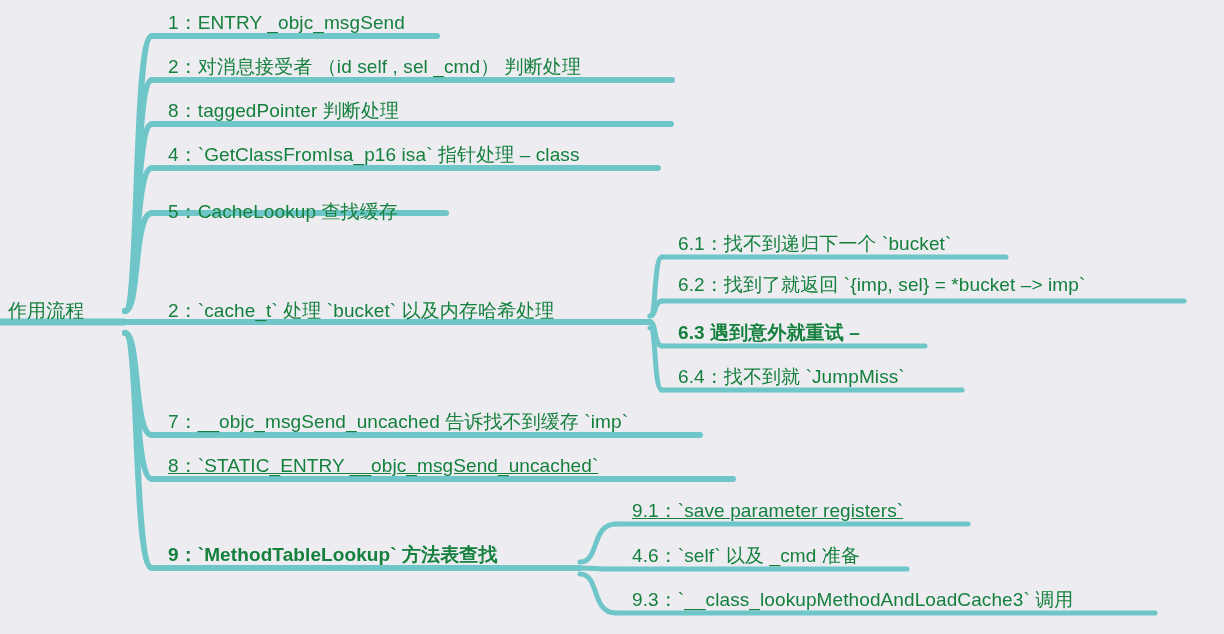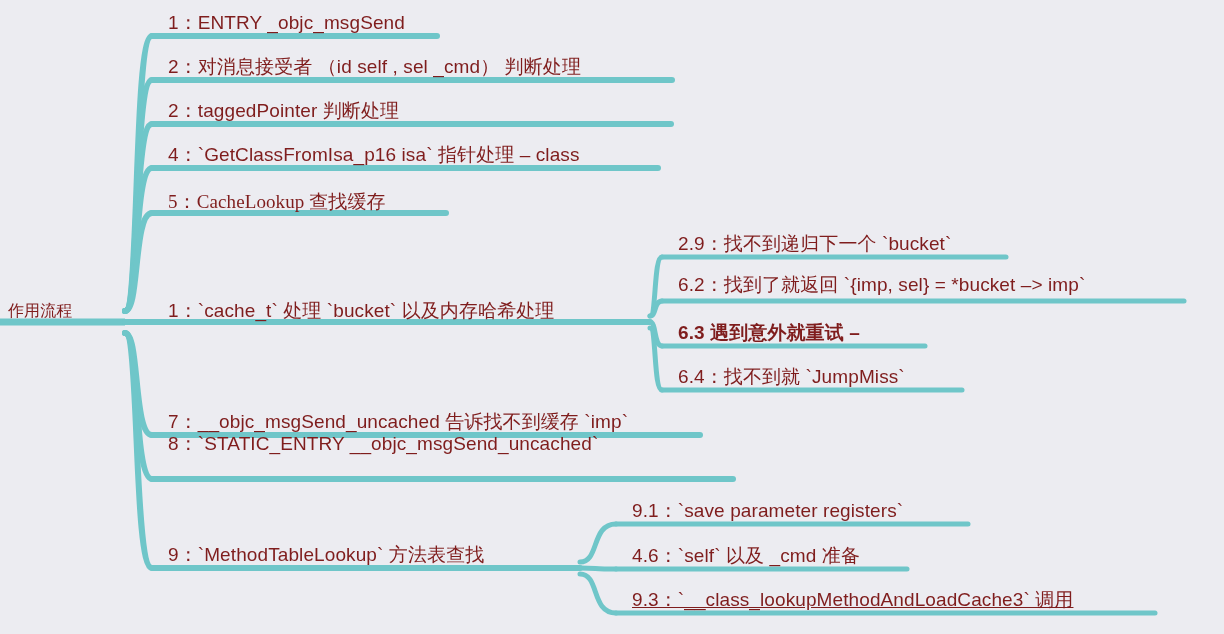--- a/index.html
+++ b/index.html
@@ -18,28 +18,28 @@
   #branch-layer {
     position: absolute;
     left: 0;
     top: 0;
     width: 1224px;
     height: 634px;
     pointer-events: none;
   }
   .node-label {
     position: absolute;
-    color: #7f1d1d;
+    color: #15803d;
     font-size: 19px;
     line-height: 22px;
     white-space: nowrap;
     letter-spacing: 0.1px;
   }
   .node-label.root {
-    font-size: 16px;
+    font-size: 19px;
   }
 </style>
 </head>
 <body>
 
 <div id="mindmap">
   <svg id="branch-layer" viewBox="0 0 1224 634" width="1224" height="634" xmlns="http://www.w3.org/2000/svg">
     <g id="branch-paths">
         <path d="M 0 322 L 125 322" fill="none" stroke="#6FC6C9" stroke-width="7" stroke-linecap="butt" stroke-linejoin="round"></path>
         <path d="M 125 311 C 139.85 311, 133.1 36, 152 36" fill="none" stroke="#6FC6C9" stroke-width="6" stroke-linecap="round" stroke-linejoin="round"></path>
@@ -72,28 +72,28 @@
         <path d="M 580 568 C 599.8 568, 590.8 569, 616 569" fill="none" stroke="#6FC6C9" stroke-width="5" stroke-linecap="round" stroke-linejoin="round"></path>
         <path d="M 616 569 L 907 569" fill="none" stroke="#6FC6C9" stroke-width="5" stroke-linecap="round" stroke-linejoin="round"></path>
         <path d="M 580 574 C 599.8 574, 590.8 613, 616 613" fill="none" stroke="#6FC6C9" stroke-width="5" stroke-linecap="round" stroke-linejoin="round"></path>
         <path d="M 616 613 L 1155 613" fill="none" stroke="#6FC6C9" stroke-width="5" stroke-linecap="round" stroke-linejoin="round"></path>
       </g>
   </svg>
   <div id="labels">
       <div class="node-label root" style="left: 8px; top: 300px;">作用流程</div>
       <div class="node-label" style="left: 168px; top: 12px;">1：ENTRY _objc_msgSend</div>
       <div class="node-label" style="left: 168px; top: 56px; text-align: center;">2：对消息接受者 （id self , sel _cmd） 判断处理</div>
-      <div class="node-label" style="left: 168px; top: 100px;">2：taggedPointer 判断处理</div>
+      <div class="node-label" style="left: 168px; top: 100px;">8：taggedPointer 判断处理</div>
       <div class="node-label" style="left: 168px; top: 144px; text-align: right;">4：`GetClassFromIsa_p16 isa` 指针处理 – class</div>
-      <div class="node-label" style="left: 168px; top: 191px; font-family: Liberation Serif, serif;">5：CacheLookup 查找缓存</div>
-      <div class="node-label" style="left: 168px; top: 300px;">1：`cache_t` 处理 `bucket` 以及内存哈希处理</div>
+      <div class="node-label" style="left: 168px; top: 201px;">5：CacheLookup 查找缓存</div>
+      <div class="node-label" style="left: 168px; top: 300px;">2：`cache_t` 处理 `bucket` 以及内存哈希处理</div>
       <div class="node-label" style="left: 168px; top: 411px; text-align: center;">7：__objc_msgSend_uncached 告诉找不到缓存 `imp`</div>
-      <div class="node-label" style="left: 168px; top: 433px;">8：`STATIC_ENTRY __objc_msgSend_uncached`</div>
-      <div class="node-label" style="left: 168px; top: 544px;">9：`MethodTableLookup` 方法表查找</div>
-      <div class="node-label" style="left: 678px; top: 233px;">2.9：找不到递归下一个 `bucket`</div>
+      <div class="node-label" style="left: 168px; top: 455px; text-decoration: underline;">8：`STATIC_ENTRY __objc_msgSend_uncached`</div>
+      <div class="node-label" style="left: 168px; top: 544px; font-weight: bold;">9：`MethodTableLookup` 方法表查找</div>
+      <div class="node-label" style="left: 678px; top: 233px;">6.1：找不到递归下一个 `bucket`</div>
       <div class="node-label" style="left: 678px; top: 274px;">6.2：找到了就返回 `{imp, sel} = *bucket –&gt; imp`</div>
       <div class="node-label" style="left: 678px; top: 322px; font-weight: bold;">6.3 遇到意外就重试 –</div>
       <div class="node-label" style="left: 678px; top: 366px;">6.4：找不到就 `JumpMiss`</div>
-      <div class="node-label" style="left: 632px; top: 500px;">9.1：`save parameter registers`</div>
+      <div class="node-label" style="left: 632px; top: 500px; text-decoration: underline;">9.1：`save parameter registers`</div>
       <div class="node-label" style="left: 632px; top: 545px;">4.6：`self` 以及 _cmd 准备</div>
-      <div class="node-label" style="left: 632px; top: 589px; text-decoration: underline;">9.3：`__class_lookupMethodAndLoadCache3` 调用</div>
+      <div class="node-label" style="left: 632px; top: 589px;">9.3：`__class_lookupMethodAndLoadCache3` 调用</div>
     </div>
 </div>
 
 </body></html>

